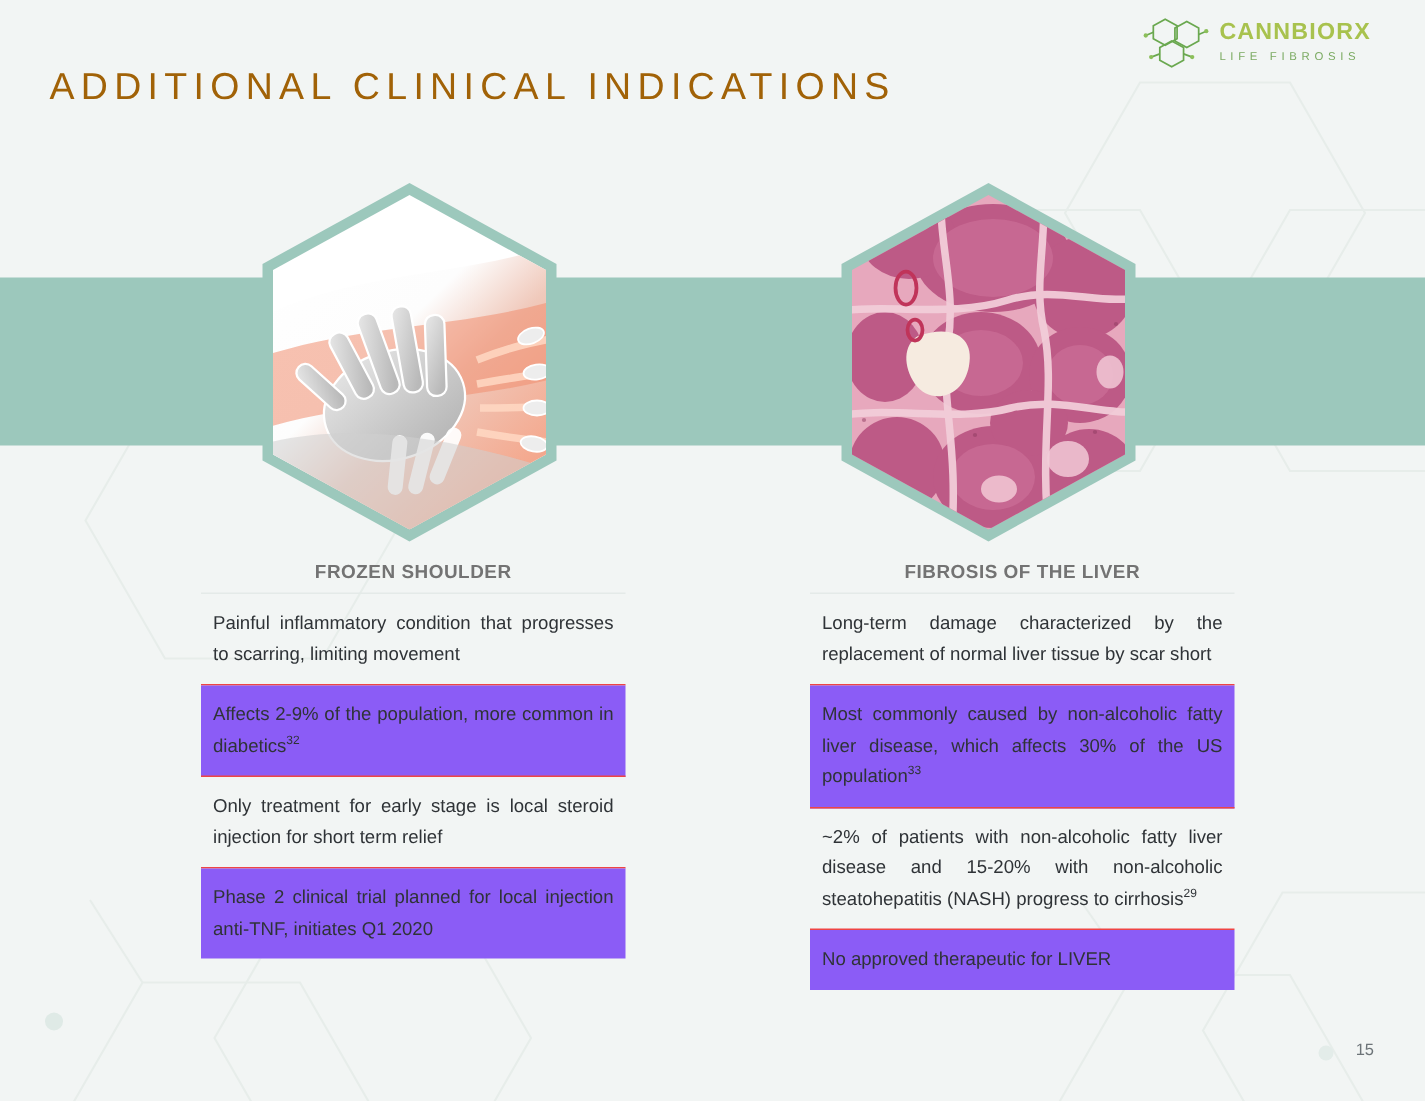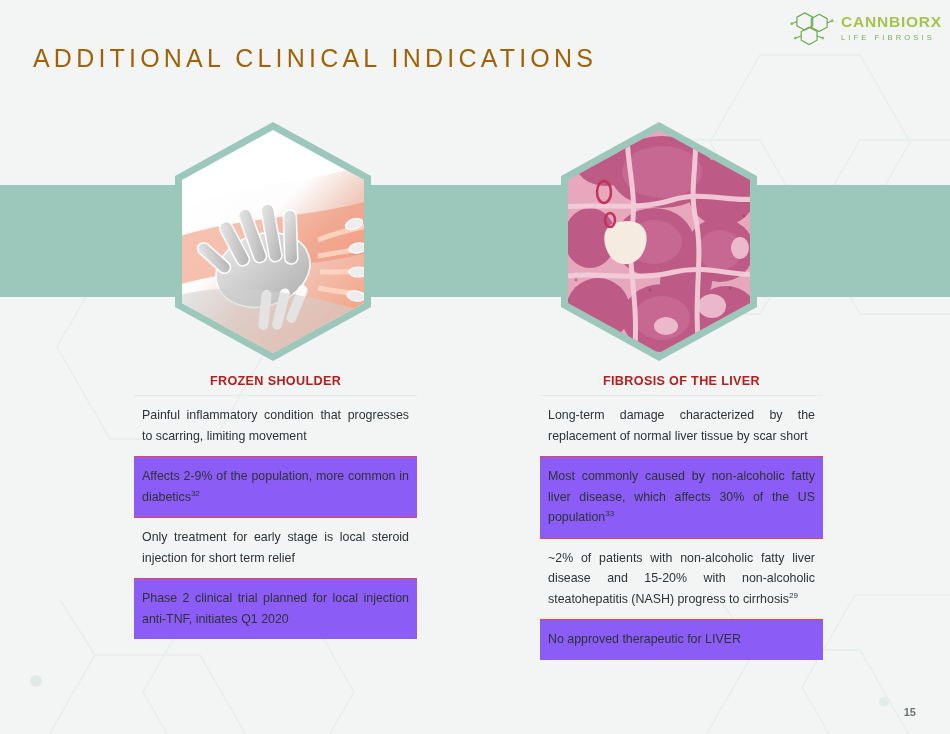--- a/index.html
+++ b/index.html
@@ -29,21 +29,21 @@
     left:33px; top:44px;
     font-size:25px;
     letter-spacing:4.2px;
     color:#a16207;
     font-weight:400;
     white-space:nowrap;
   }
 
   .logo {
     position:absolute;
-    right:8px; top:10px;
+    right:36px; top:10px;
     display:flex;
     align-items:center;
     gap:7px;
   }
   .logo-mark { width:44px; height:36px; display:block; }
   .logo-text { display:flex; flex-direction:column; line-height:1; }
   .logo-name {
     font-size:15.5px;
     font-weight:bold;
     letter-spacing:0.8px;
@@ -67,21 +67,21 @@
 
   
   .column { position:absolute; width:283px; }
   .col-left  { left:134px; top:374px; }
   .col-right { left:540px; top:374px; }
 
   .col-heading {
     text-align:center;
     font-size:12.6px;
     font-weight:bold;
-    color:#b91c1c;
+    color:#737373;
     letter-spacing:0.35px;
     padding-bottom:7px;
     border-bottom:1px solid #e4eae8;
     margin-bottom:0;
   }
 
   .fact-row {
     font-size:12.4px;
     line-height:20.5px;
     color:#2f3337;
@@ -89,24 +89,23 @@
     text-align:justify;
     border-bottom:1px solid #ef4444;
   }
   .fact-row.shaded { background:#8b5cf6; }
   .fact-row:last-child { border-bottom:none; }
   .fact-row sup { font-size:8px; vertical-align:super; line-height:0; }
 
   
   .page-num {
     position:absolute;
-    right:34px; bottom:16px;
+    right:34px; bottom:28px;
     font-size:11px;
     color:#6d7478;
-    font-weight:bold;
   }
 </style>
 </head>
 <body>
 
 <div class="bg-layer">
   <svg width="950" height="734" viewBox="0 0 950 734" xmlns="http://www.w3.org/2000/svg">
     <g fill="none" stroke="#e7edea" stroke-width="1.4">
       <polygon points="760,55 860,55 910,142 860,229 760,229 710,142"></polygon>
       <polygon points="860,140 960,140 1010,227 960,314 860,314 810,227"></polygon>

